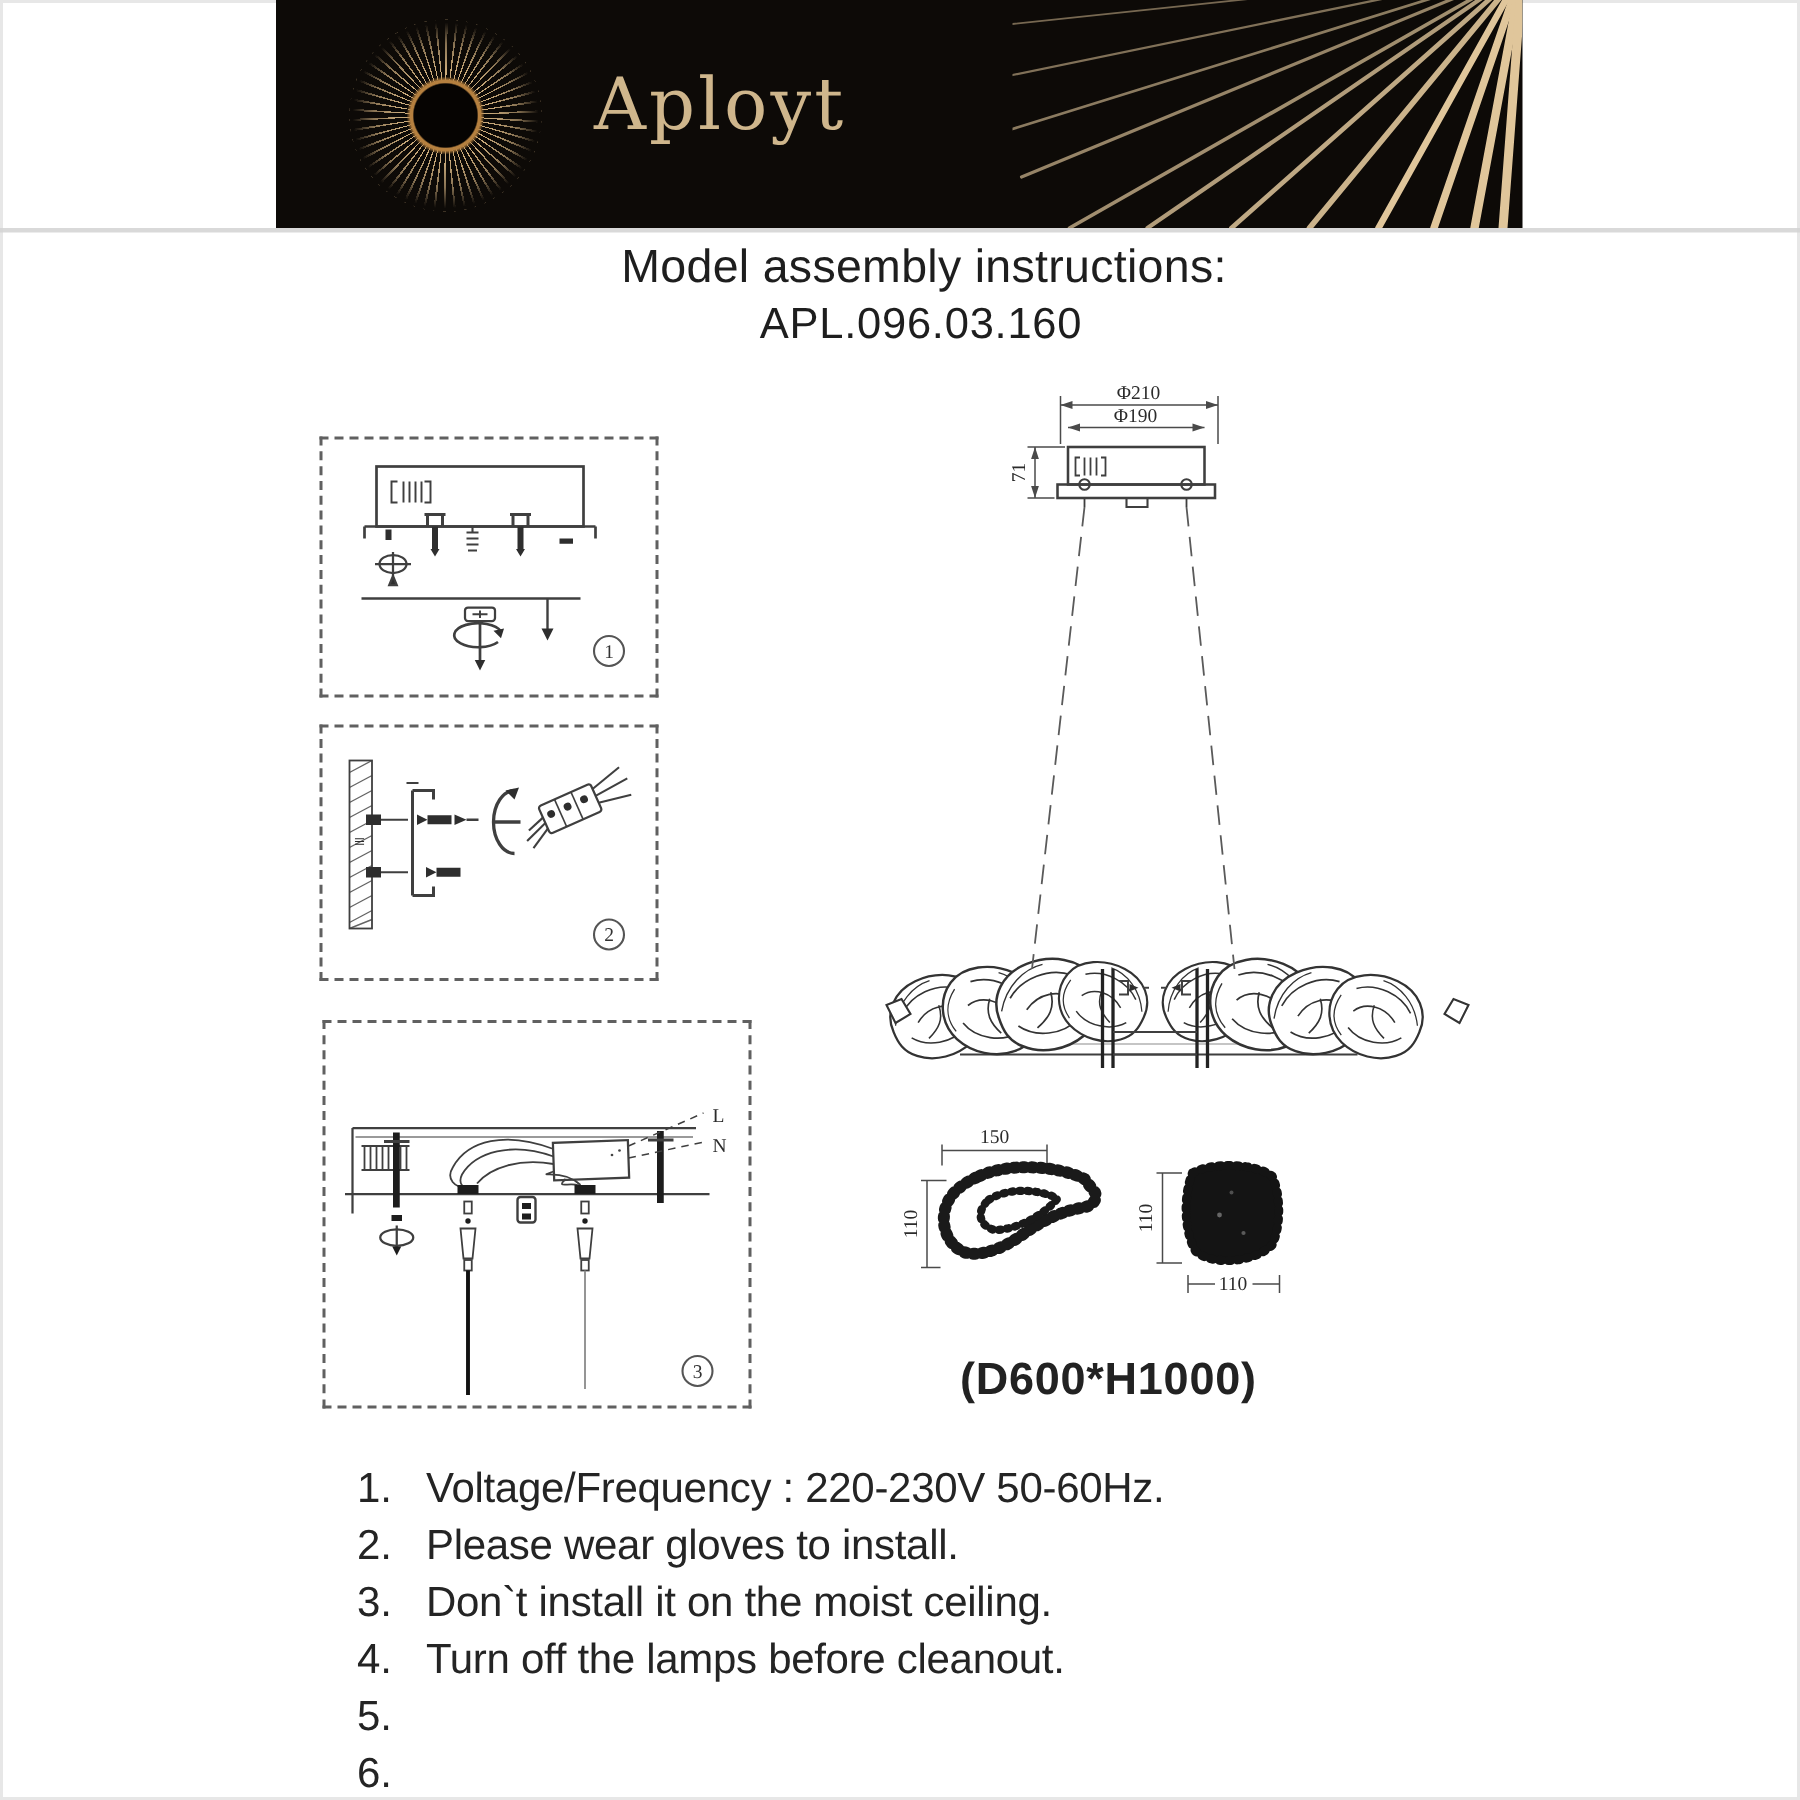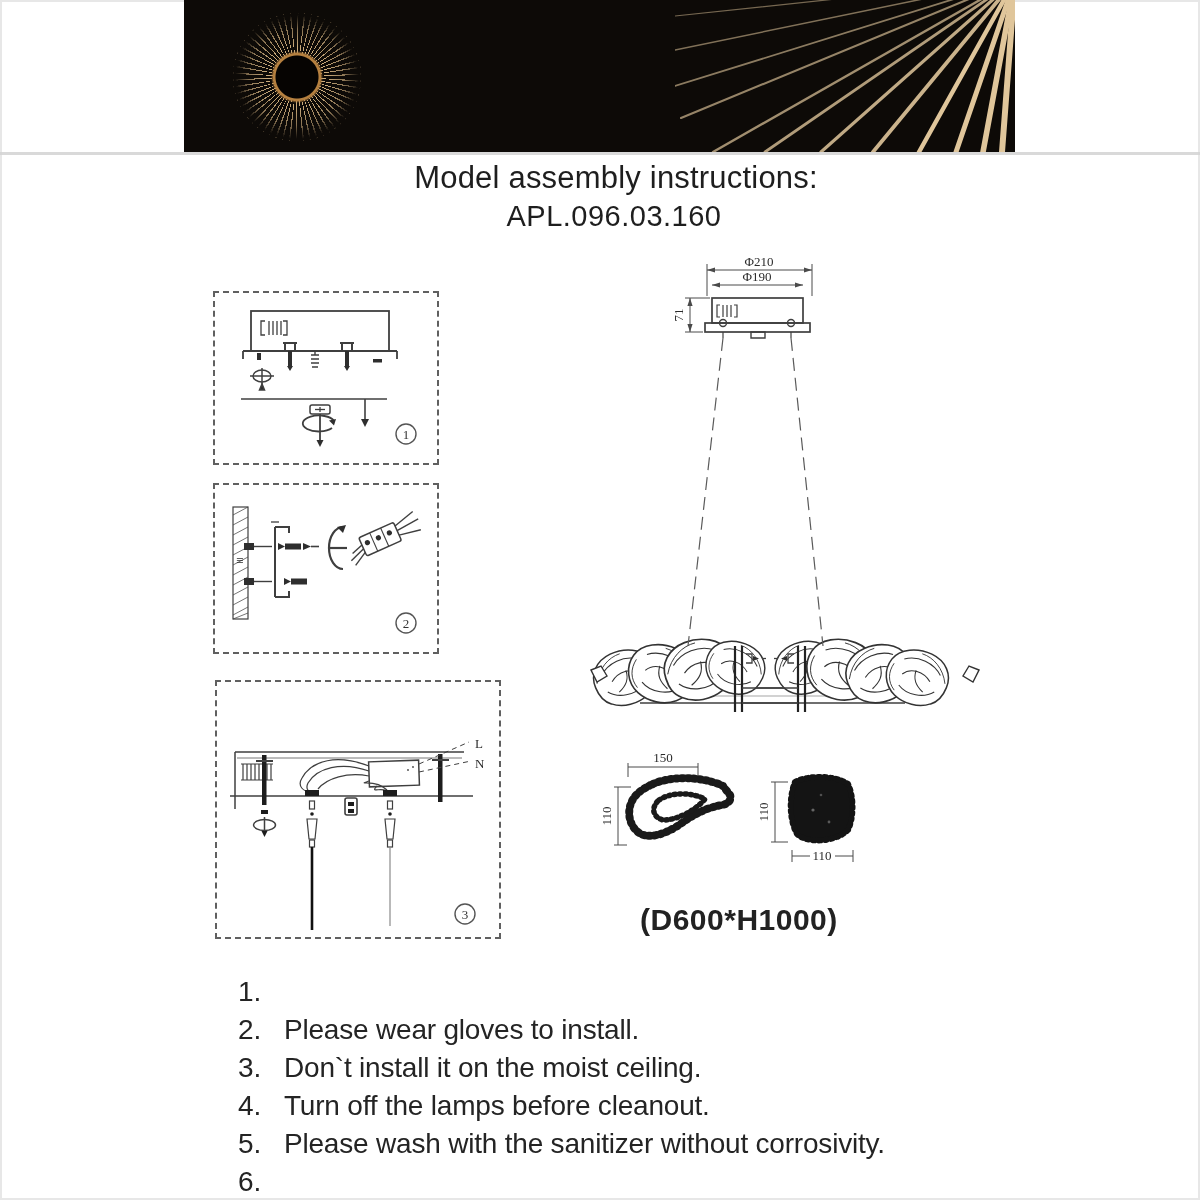--- a/index.html
+++ b/index.html
@@ -50,20 +50,21 @@
   .badge-c{fill:none;stroke:#555;stroke-width:1.4;}
   .badge-t{font-family:"Liberation Serif",serif;font-size:13px;fill:#333;text-anchor:middle;}
 </style>
 </head>
 <body>
 
 <div class="page">
 
   <div class="banner">
     <div class="sunburst"></div>
+    <div class="brand">Aployt</div>
     <svg class="corner-rays" width="340" height="152" viewBox="0 0 340 152">
       <g stroke="#e0c69b" stroke-linecap="round">
         <line x1="340" y1="-20" x2="0" y2="16" stroke-width="1.2" opacity=".5"></line>
         <line x1="340" y1="-20" x2="0" y2="50" stroke-width="1.5" opacity=".55"></line>
         <line x1="340" y1="-20" x2="0" y2="86" stroke-width="1.8" opacity=".6"></line>
         <line x1="340" y1="-20" x2="6" y2="118" stroke-width="2.1" opacity=".65"></line>
         <line x1="340" y1="-20" x2="38" y2="152" stroke-width="2.4" opacity=".7"></line>
         <line x1="340" y1="-20" x2="90" y2="152" stroke-width="2.8" opacity=".78"></line>
         <line x1="340" y1="-20" x2="146" y2="152" stroke-width="3.2" opacity=".85"></line>
         <line x1="340" y1="-20" x2="198" y2="152" stroke-width="3.8" opacity=".9"></line>
@@ -381,35 +382,35 @@
       <line class="dim" x1="298" y1="600" x2="298" y2="612"></line>
       <text class="dimtxt" x="267" y="610" text-anchor="middle">110</text>
     </g>
   </svg>
 
   <div class="size-label">(D600*H1000)</div>
 
   <div class="instructions">
     <div class="ins-row">
       <span class="ins-num">1.</span>
+      <span class="ins-text">Voltage/Frequency : 220-230V 50-60Hz.</span>
     </div>
     <div class="ins-row">
       <span class="ins-num">2.</span>
       <span class="ins-text">Please wear gloves to install.</span>
     </div>
     <div class="ins-row">
       <span class="ins-num">3.</span>
       <span class="ins-text">Don`t install it on the moist ceiling.</span>
     </div>
     <div class="ins-row">
       <span class="ins-num">4.</span>
       <span class="ins-text">Turn off the lamps before cleanout.</span>
     </div>
     <div class="ins-row">
       <span class="ins-num">5.</span>
-      <span class="ins-text">Please wash with the sanitizer without corrosivity.</span>
     </div>
     <div class="ins-row">
       <span class="ins-num">6.</span>
     </div>
   </div>
 
 </div>
 
 </body></html>

